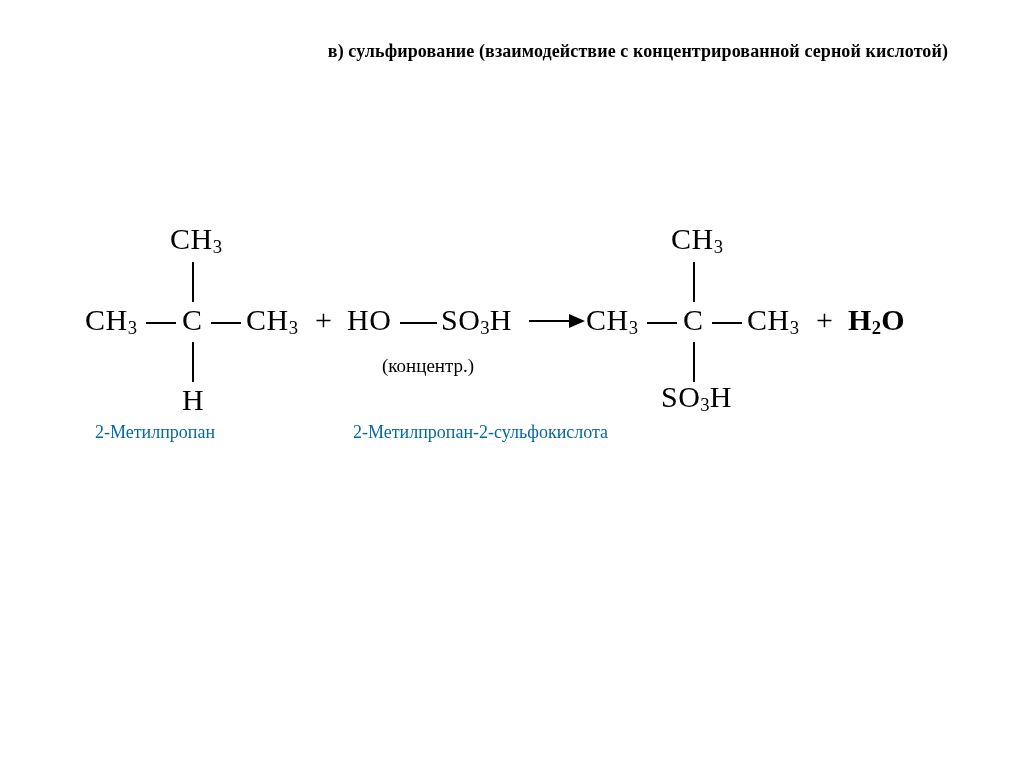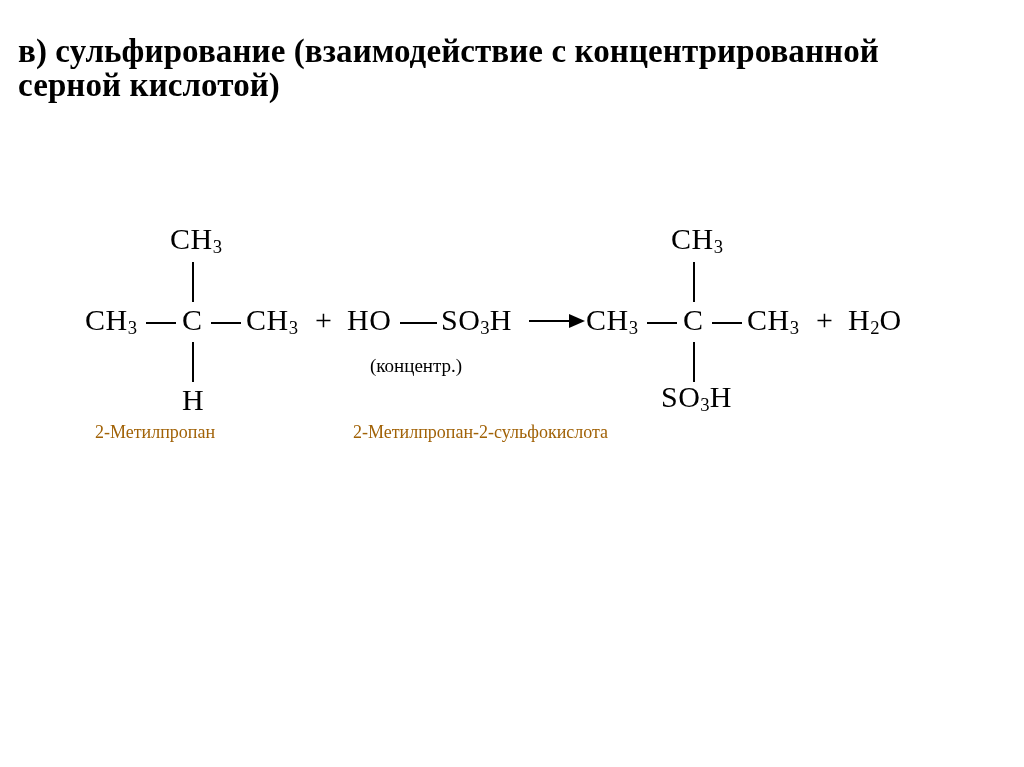--- a/index.html
+++ b/index.html
@@ -17,24 +17,25 @@
   }
 
   
   #slide-title {
     position: absolute;
     left: 18px;
     top: 34px;
     width: 930px;
     font-family: "Liberation Serif", serif;
     font-weight: bold;
-    font-size: 33px;
+    font-size: 18px;
     line-height: 34px;
     letter-spacing: 0.1px;
     color: #000000;
+    text-align: right;
   }
 
   
   #reaction-scheme {
     position: absolute;
     left: 0;
     top: 200px;
     width: 1022px;
     height: 300px;
   }
@@ -64,29 +65,30 @@
   .bond-v {
     position: absolute;
     width: 0;
     border-left: 2.6px solid #000;
   }
 
   .name-label {
     position: absolute;
     font-family: "Liberation Serif", serif;
     font-size: 18px;
-    color: #a16207;
+    color: #0369a1;
     white-space: nowrap;
   }
   .note-label {
     position: absolute;
     font-family: "Liberation Serif", serif;
     font-size: 19px;
     color: #000000;
     white-space: nowrap;
+    margin-left: 12px;
   }
 
   
   #reaction-arrow {
     position: absolute;
     left: 529px;
     top: 113px;
     width: 60px;
     height: 16px;
   }
@@ -159,15 +161,15 @@
   <div class="chem formula" style="left:747px; top:103px;">CH<sub>3</sub></div>
 
   <div class="bond-v" style="left:693px; top:142px; height:40px;"></div>
 
   <div class="chem formula" style="left:661px; top:180px;">SO<sub>3</sub>H</div>
 
   <div class="name-label" style="left:353px; top:222px; width:560px; text-align:left;">2-Метилпропан-2-сульфокислота</div>
 
   <div class="chem formula" style="left:816px; top:103px;">+</div>
 
-  <div class="chem formula" style="left:848px; top:103px;">H<sub>2</sub>O</div>
+  <div class="chem formula" style="left:848px; top:103px;font-weight:bold;">H<sub>2</sub>O</div>
 
 </div>
 
 </body></html>

